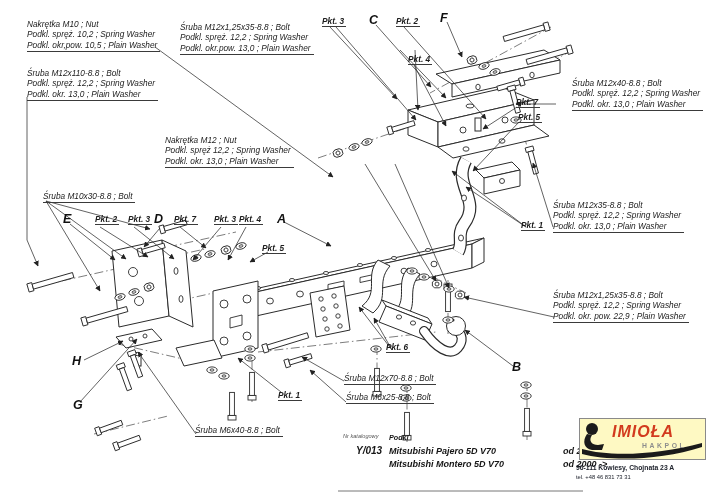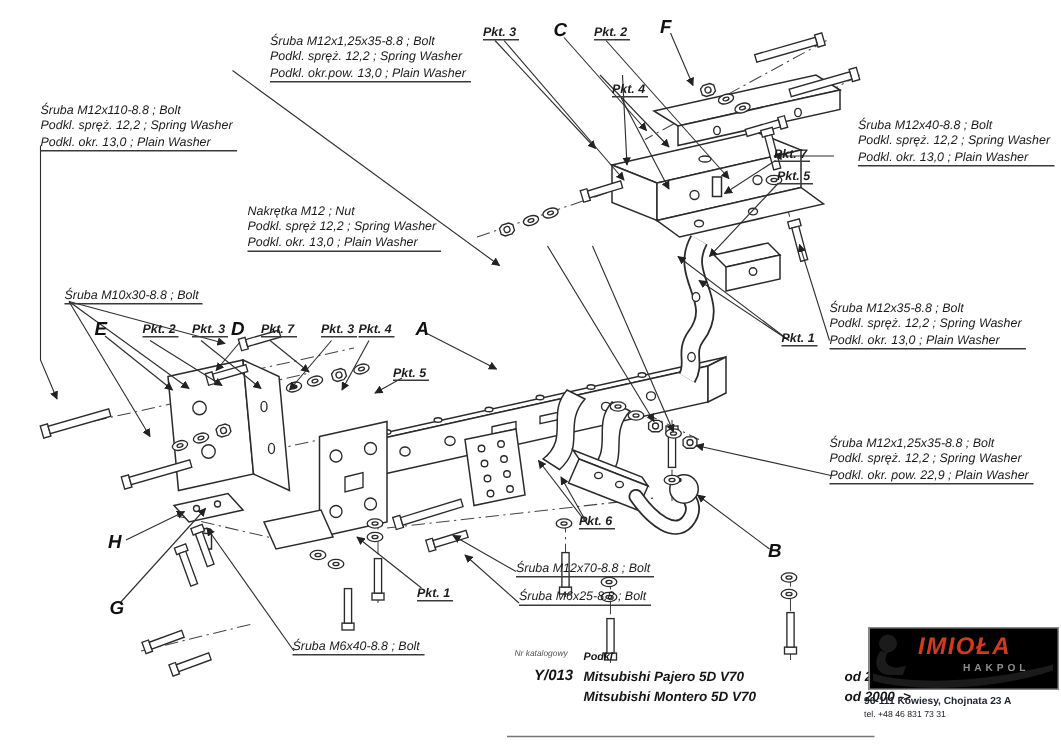--- a/index.html
+++ b/index.html
@@ -15,21 +15,21 @@
   .letter { position:absolute; font-style:italic; font-weight:700; font-size:12.5px; color:#101010; }
 
   .ft { position:absolute; color:#151515; white-space:nowrap; }
   .ft-cat-label { font-style:italic; font-size:5.6px; color:#555; }
   .ft-cat-num { font-style:italic; font-weight:700; font-size:10px;margin-left:16px; }
   .ft-brand { font-style:italic; font-weight:700; font-size:7.2px; }
   .ft-model { font-style:italic; font-weight:700; font-size:9px; }
   .ft-year { font-style:italic; font-weight:700; font-size:9px;margin-left:48px; }
 
   .logo-box { position:absolute; left:579px; top:418px; width:127px; height:42px;
-              border:1px solid #8a8a8a; background:#000000; }
+              border:1px solid #8a8a8a; background:#fef9c3; }
   .logo-name { position:absolute; left:32px; top:4px; font-style:italic; font-weight:700;
                font-size:16px; letter-spacing:1px; color:#d23a1e; }
   .logo-sub { position:absolute; left:62px; top:23px; font-size:6.8px; letter-spacing:2.6px;
               color:#8d8d8d; font-weight:700; }
   .logo-addr { position:absolute; left:576px; top:464px; font-size:6.8px; font-weight:700; color:#20242e; white-space:nowrap; }
   .logo-tel  { position:absolute; left:576px; top:474px; font-size:5.8px; color:#20242e; white-space:nowrap; }
 
   
   .fw { fill:#fff; stroke:#2b2b2b; stroke-width:1; }
   .hole { fill:#fff; stroke:#2b2b2b; stroke-width:.9; }
@@ -300,20 +300,25 @@
     <line class="ld" x1="246" y1="227" x2="228" y2="260" marker-end="url(#arr)"></line>
     <line class="ld" x1="268" y1="252" x2="250" y2="262" marker-end="url(#arr)"></line>
     <line class="ld" x1="392" y1="350" x2="359" y2="307" marker-end="url(#arr)"></line>
     <line class="ld" x1="392" y1="350" x2="374" y2="318" marker-end="url(#arr)"></line>
     <line class="ld" x1="281" y1="392" x2="238" y2="358" marker-end="url(#arr)"></line>
   </g>
 
   <line x1="338" y1="491" x2="583" y2="491" stroke="#777" stroke-width="1"></line>
 </svg>
 
+<div class="callout" style="left:27px;top:19px">
+  <div>Nakrętka  M10 ; Nut</div>
+  <div>Podkl. spręż. 10,2 ; Spring Washer</div>
+  <div>Podkl. okr,pow. 10,5 ; Plain Washer</div>
+</div>
 <div class="callout" style="left:27px;top:68px">
   <div>Śruba M12x110-8.8 ;  Bolt</div>
   <div>Podkl. spręż. 12,2 ; Spring Washer</div>
   <div>Podkl. okr. 13,0 ; Plain Washer</div>
 </div>
 <div class="callout" style="left:180px;top:22px">
   <div>Śruba M12x1,25x35-8.8 ;  Bolt</div>
   <div>Podkl. spręż. 12,2 ; Spring Washer</div>
   <div>Podkl. okr.pow. 13,0 ; Plain Washer</div>
 </div>

